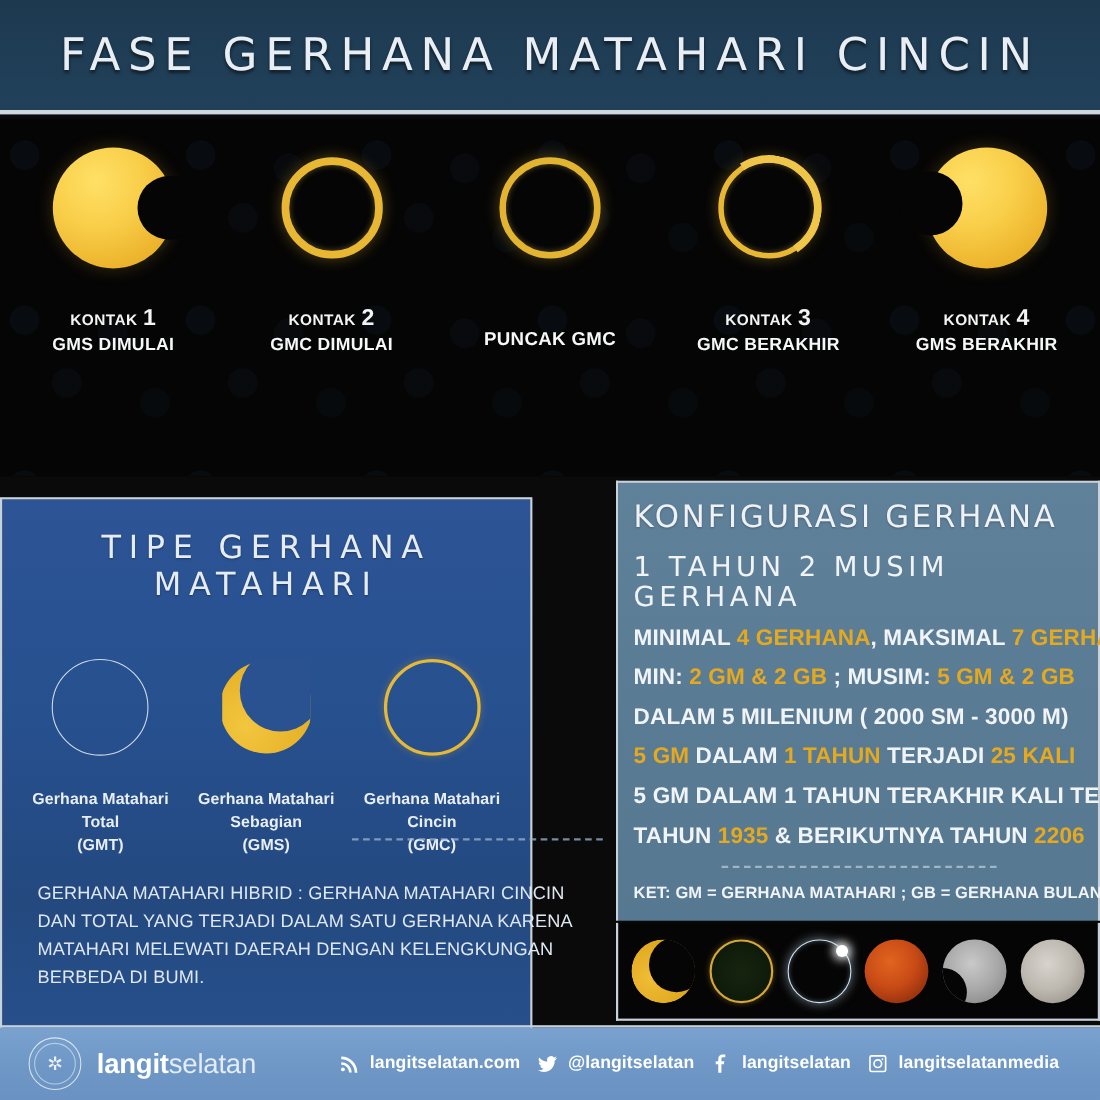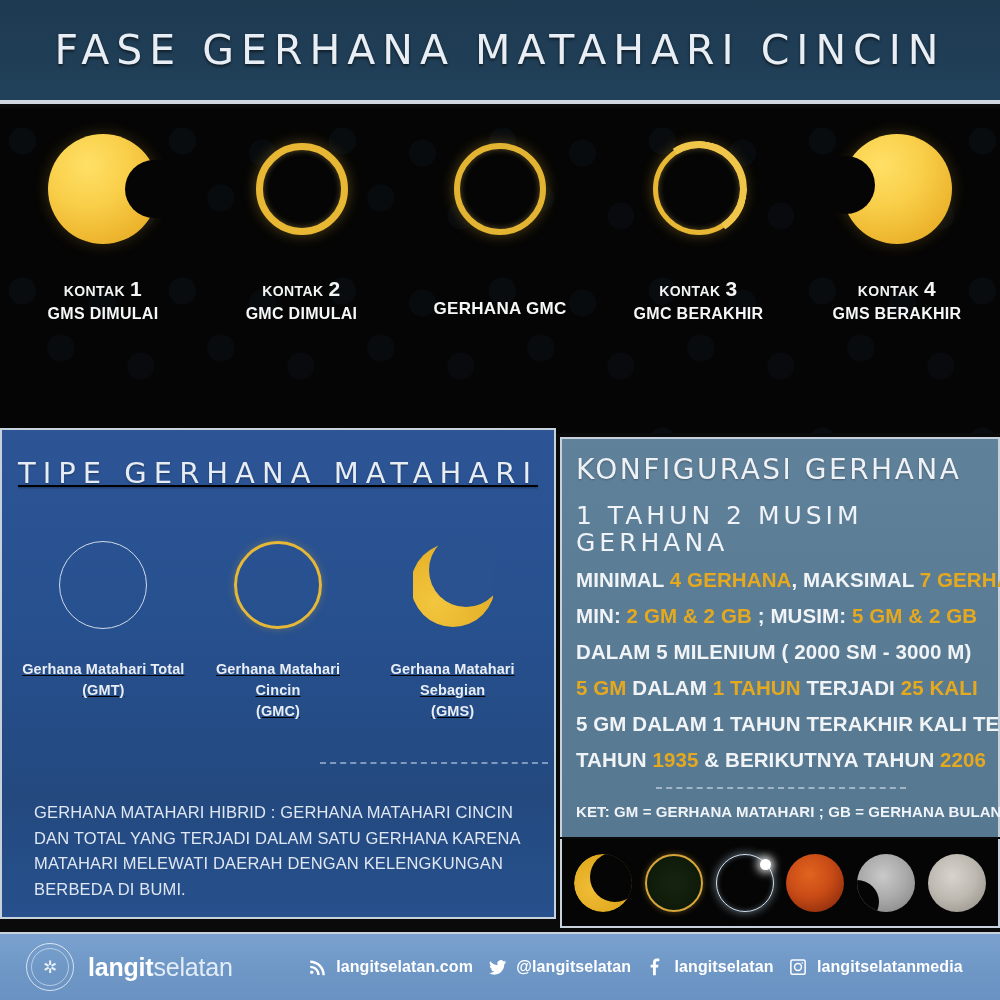--- a/index.html
+++ b/index.html
@@ -91,25 +91,24 @@
   }
   .ring.off::after {
     content:""; position:absolute; inset:-7px; border-radius:50%;
     border:7px solid transparent;
     border-right-color:#f0c64a; border-top-color:#f0c64a;
     transform:rotate(12deg);
   }
 
   
   .tipe {
-    position:absolute; left:0; top:428px; width:556px; height:491px;
+    position:absolute; left:0; top:452px; width:484px; height:491px;
     background:linear-gradient(180deg,#2d5596 0%,#27508f 40%,#23497f 75%,#27508c 100%);
     border:2px solid #c7d2dd;
     padding:26px 0 0 0;
-    text-decoration:underline;
   }
   .tipe-title {
     text-align:center; color:#e6ecf3; font-size:29px; letter-spacing:7px;
     font-family:"DejaVu Sans", sans-serif; font-weight:400;
     text-shadow:0 1px 2px rgba(0,0,0,.35);
   }
   .types {
     display:flex; justify-content:space-around; align-items:flex-start;
     margin-top:42px; padding:0 14px;
   }
@@ -288,21 +287,21 @@
           </div>
           <div class="cap-bot">GMC DIMULAI</div>
         </div>
       </div>
 
       <div class="phase">
         <div class="phase-art">
           <div class="ring thin"></div>
         </div>
         <div class="phase-caption">
-          <div class="cap-solo">GERHANA GMC</div>
+          <div class="cap-solo">PUNCAK GMC</div>
         </div>
       </div>
 
       <div class="phase">
         <div class="phase-art">
           <div class="ring off"></div>
         </div>
         <div class="phase-caption">
           <div class="cap-top">
             <span>KONTAK</span>
@@ -335,36 +334,36 @@
         <div class="type-art">
           <div class="circle-total"></div>
         </div>
         <div class="type-label">
           <span>Gerhana Matahari Total</span><br>
           <span>(GMT)</span>
         </div>
       </div>
       <div class="type">
         <div class="type-art">
+          <div class="crescent">
+              <div class="crescent-in"></div>
+            </div>
+        </div>
+        <div class="type-label">
+          <span>Gerhana Matahari Sebagian</span><br>
+          <span>(GMS)</span>
+        </div>
+      </div>
+      <div class="type">
+        <div class="type-art">
           <div class="circle-cincin"></div>
         </div>
         <div class="type-label">
           <span>Gerhana Matahari Cincin</span><br>
           <span>(GMC)</span>
-        </div>
-      </div>
-      <div class="type">
-        <div class="type-art">
-          <div class="crescent">
-              <div class="crescent-in"></div>
-            </div>
-        </div>
-        <div class="type-label">
-          <span>Gerhana Matahari Sebagian</span><br>
-          <span>(GMS)</span>
         </div>
       </div>
     </div>
   </div>
   <div class="tipe-divider"></div>
   <div class="hibrid">GERHANA MATAHARI HIBRID : GERHANA MATAHARI CINCIN DAN TOTAL YANG TERJADI DALAM SATU GERHANA KARENA MATAHARI MELEWATI DAERAH DENGAN KELENGKUNGAN BERBEDA DI BUMI.</div>
 
   <div class="konfig">
     <div class="konfig-title">KONFIGURASI GERHANA</div>
     <div class="konfig-sub">1 TAHUN 2 MUSIM GERHANA</div>

